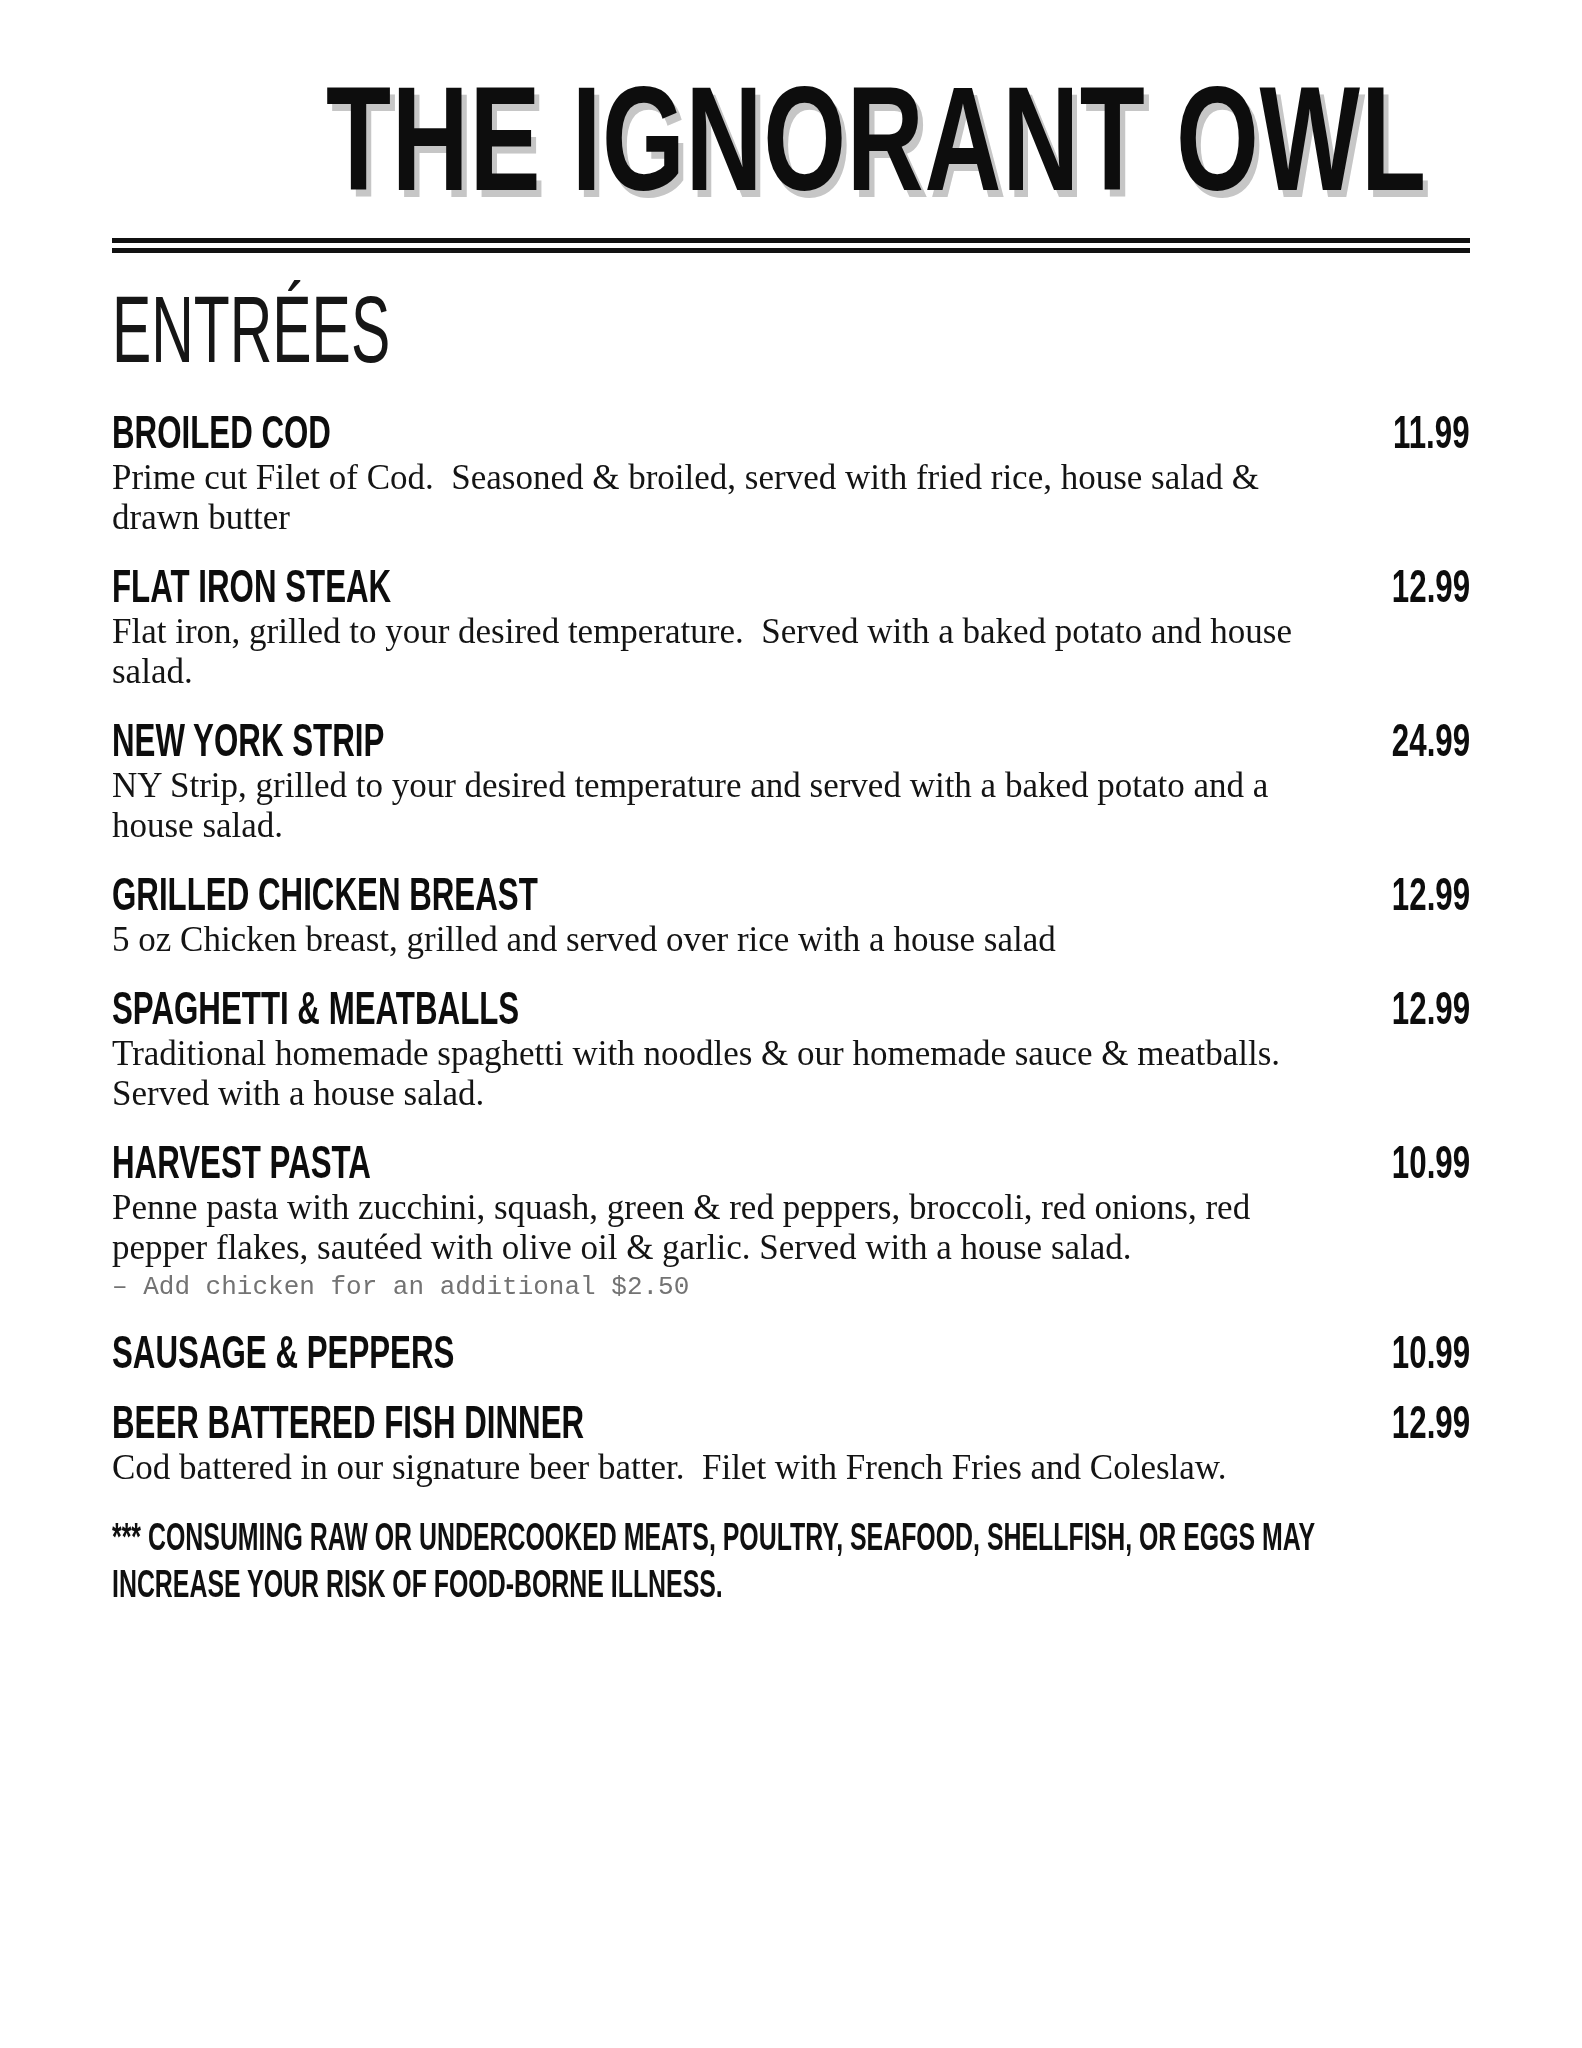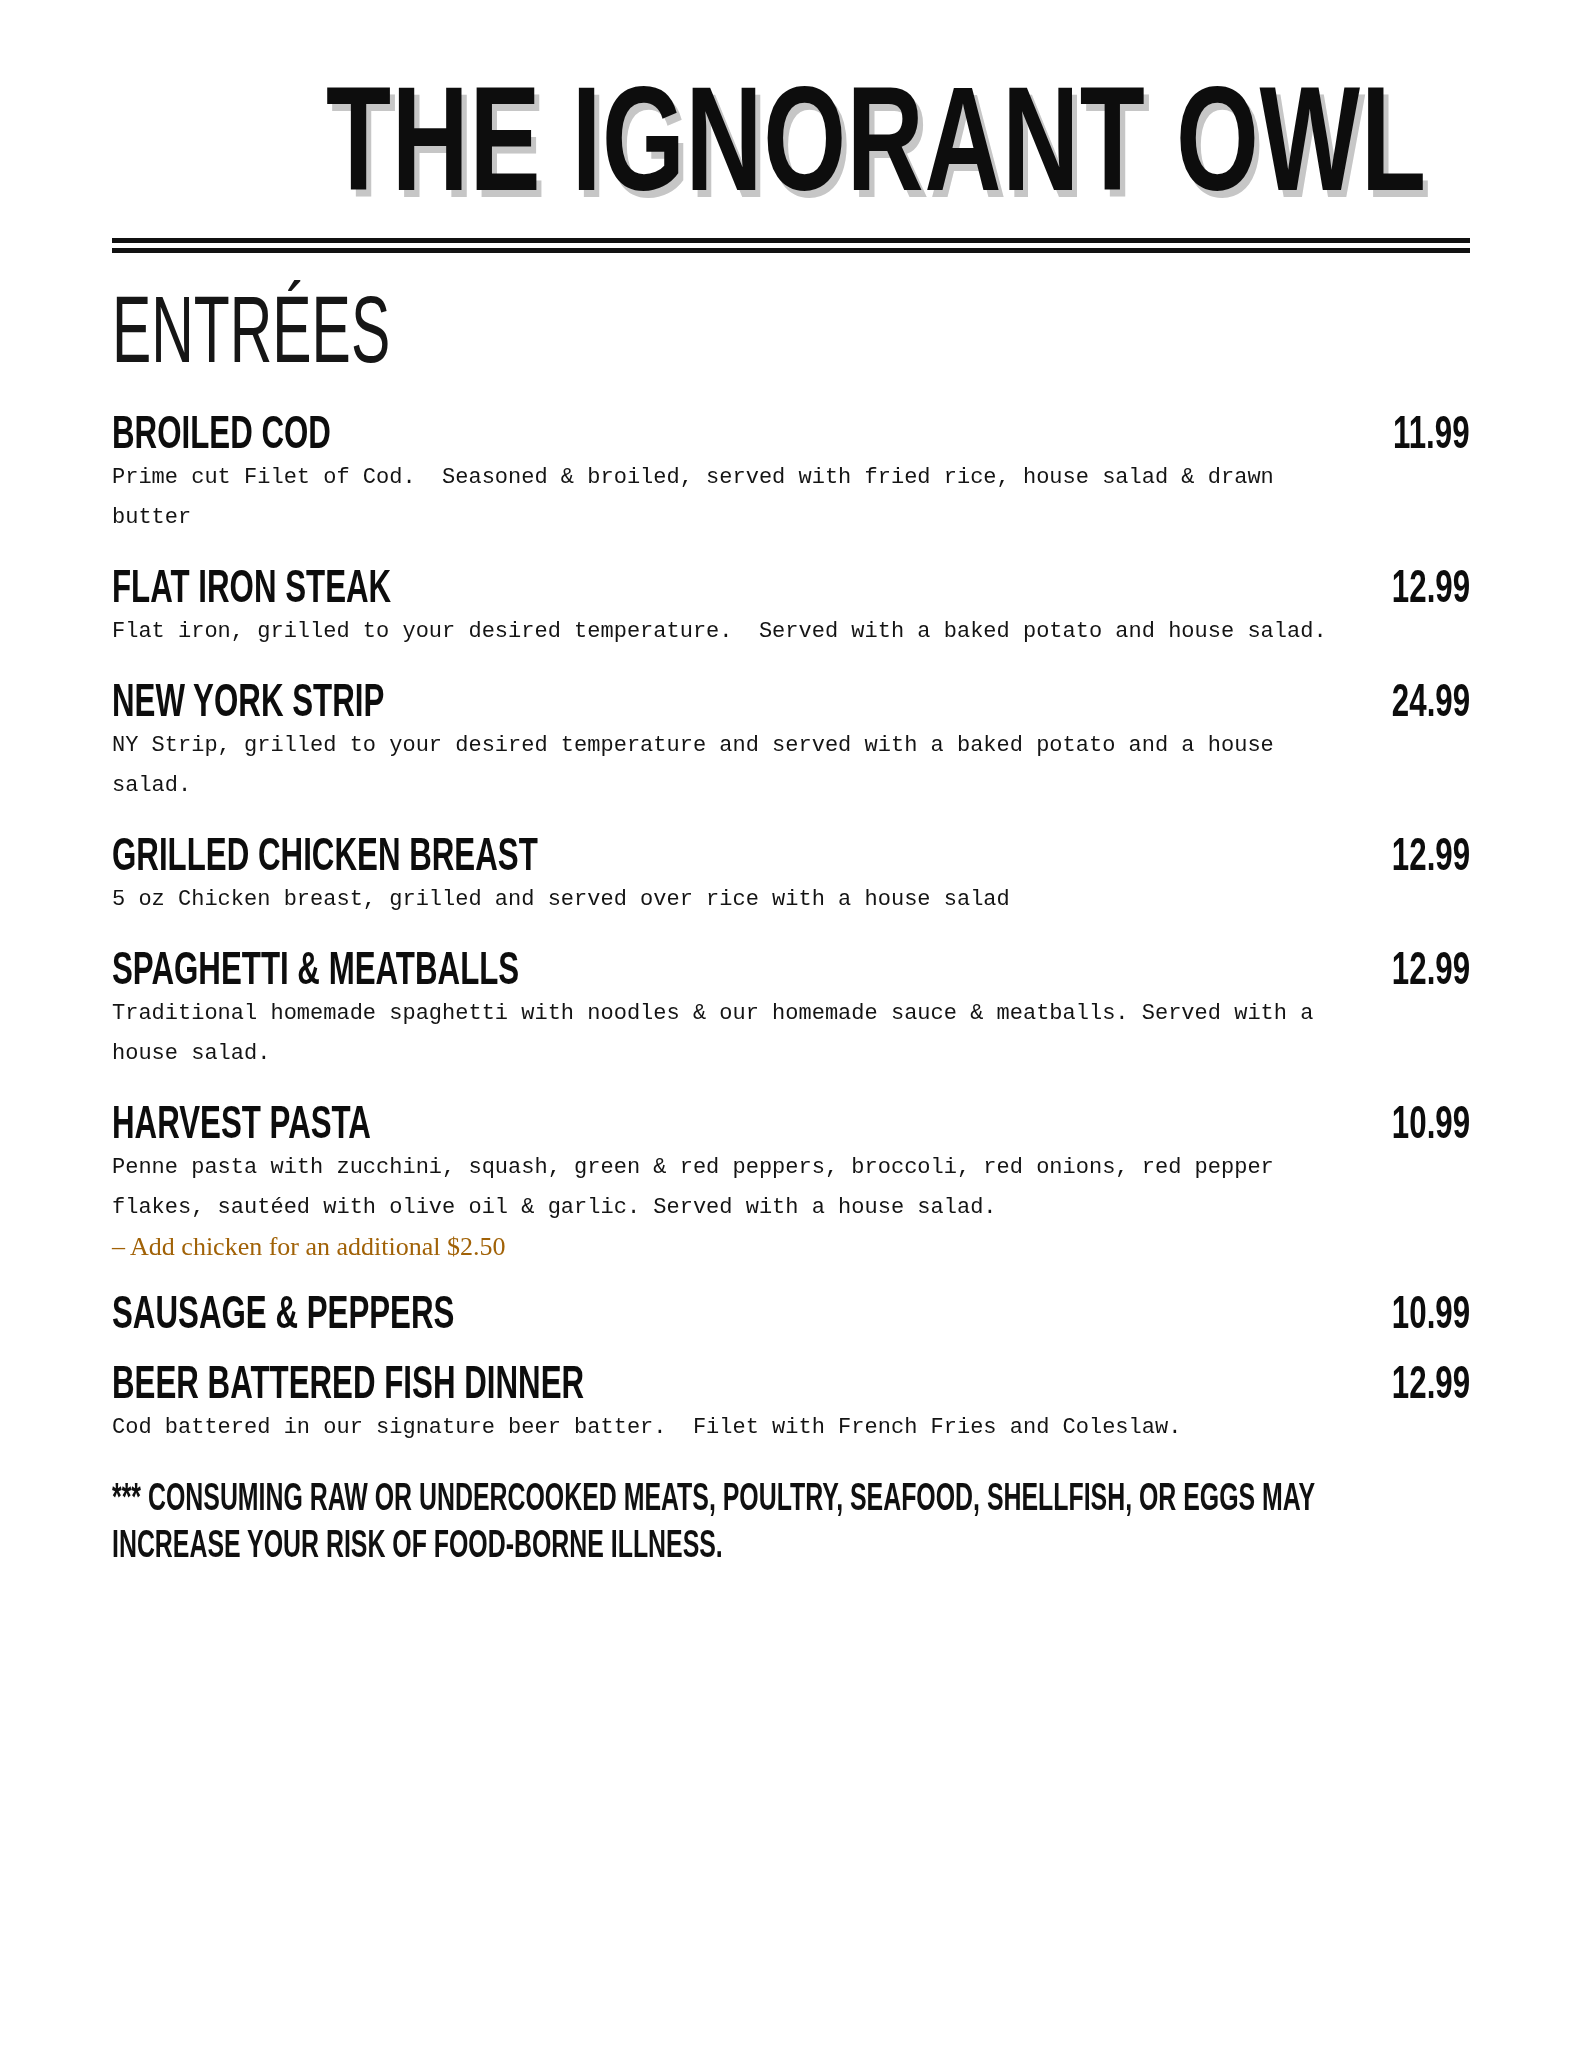--- a/index.html
+++ b/index.html
@@ -89,32 +89,32 @@
     font-size: 46px;
     font-weight: bold;
     transform: scaleX(0.68);
     transform-origin: right bottom;
     white-space: nowrap;
     color: #0d0d0d;
   }
   .item-desc {
     margin: 4px 0 0 0;
     max-width: 1240px;
-    font-family: Liberation Mono, monospace;
-    font-size: 22px;
+    font-family: Liberation Serif, serif;
+    font-size: 35px;
     line-height: 40px;
     color: #141414;
     white-space: pre-wrap;
   }
   .item-note {
     margin: 2px 0 8px 0;
-    font-family: Liberation Serif, serif;
+    font-family: Liberation Mono, monospace;
     font-size: 26px;
     line-height: 34px;
-    color: #a16207;
+    color: #737373;
   }
 
   
   .footer-text {
     margin-top: 26px;
     width: 1940px;
     font-size: 38px;
     font-weight: bold;
     line-height: 47px;
     transform: scaleX(0.655);

